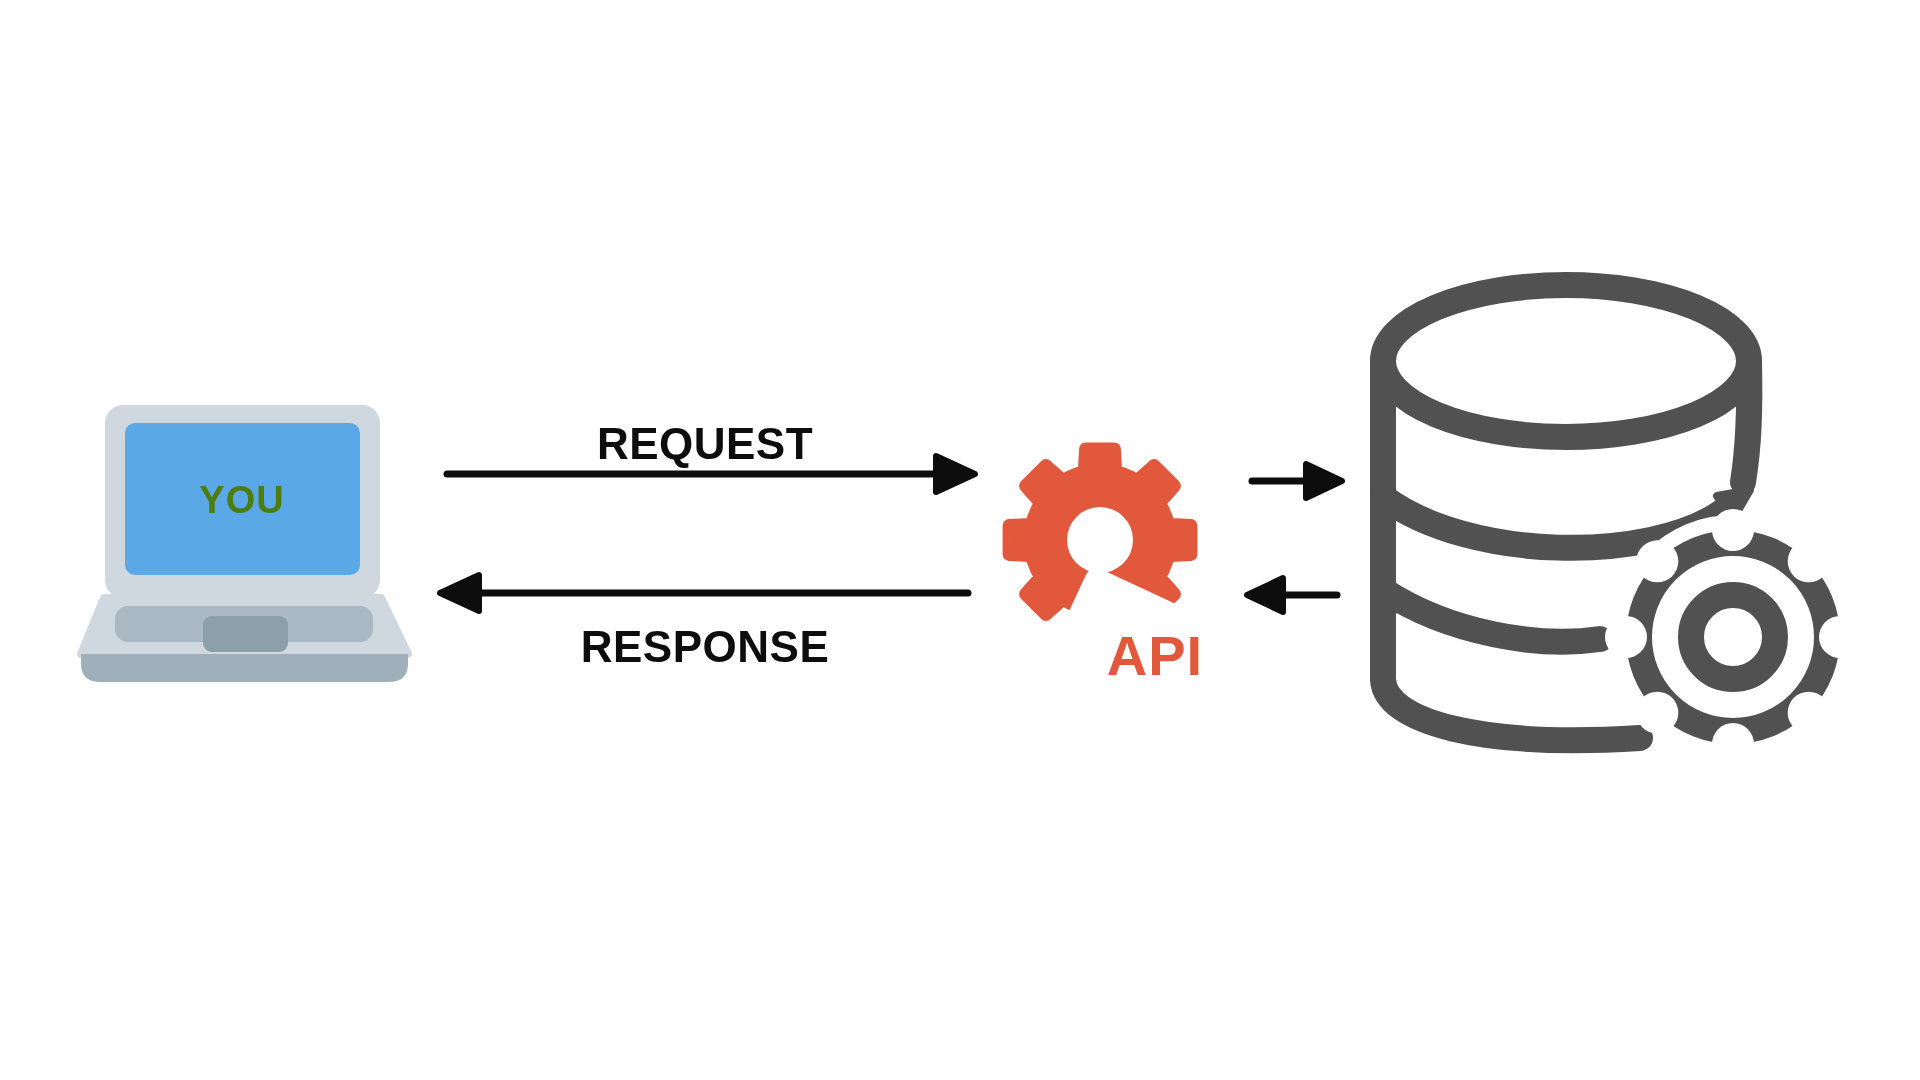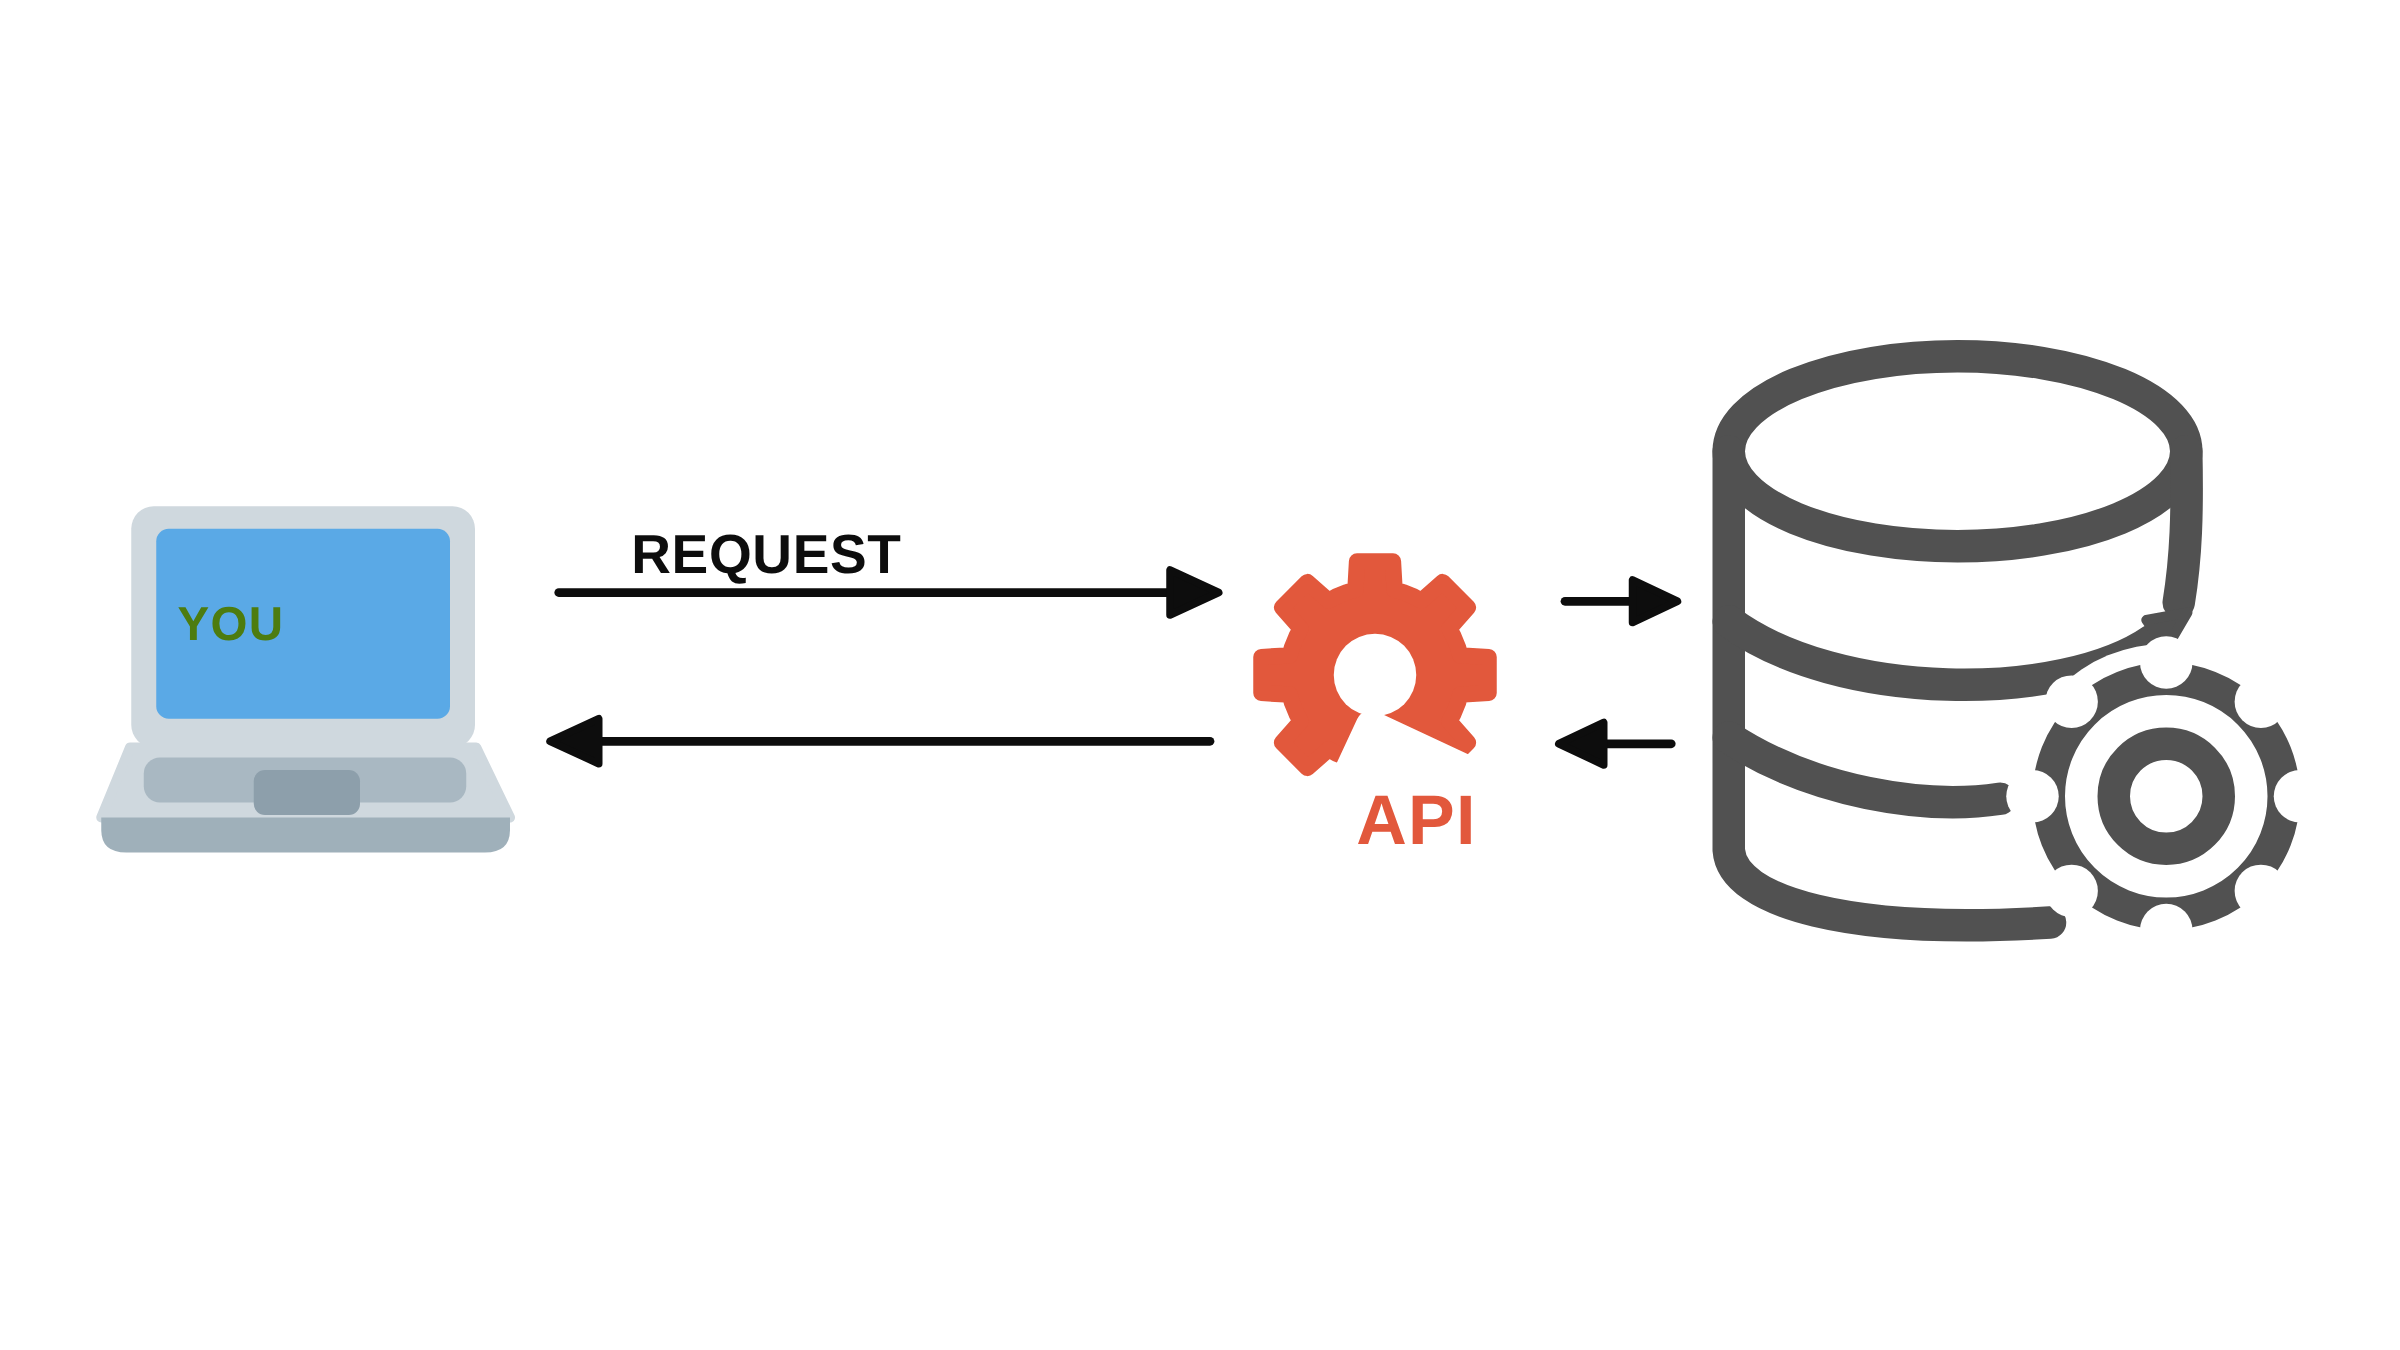--- a/index.html
+++ b/index.html
@@ -11,20 +11,21 @@
   .canvas {
     position: relative;
     width: 1920px;
     height: 1080px;
     background: #ffffff;
     overflow: hidden;
   }
   .abs { position: absolute; }
   .label {
     position: absolute;
+    text-align: center;
     font-weight: 700;
     line-height: 1;
     white-space: nowrap;
   }
   .label-you {
     left: 142px; top: 481px; width: 200px;
     font-size: 38px; color: #4d7c0f; letter-spacing: 1px;
   }
   .label-request {
     left: 505px; top: 422px; width: 400px;
@@ -133,15 +134,16 @@
         <circle cx="266" cy="377" r="21"></circle>
         <circle cx="297.3" cy="301.3" r="21"></circle>
       </g>
 
       <circle cx="373" cy="377" r="42" fill="none" stroke="#515151" stroke-width="26"></circle>
     </g>
   </svg>
 
   <div class="label label-you">YOU</div>
   <div class="label label-request">REQUEST</div>
+  <div class="label label-response">RESPONSE</div>
   <div class="label label-api">API</div>
 
 </div>
 
 </body></html>

